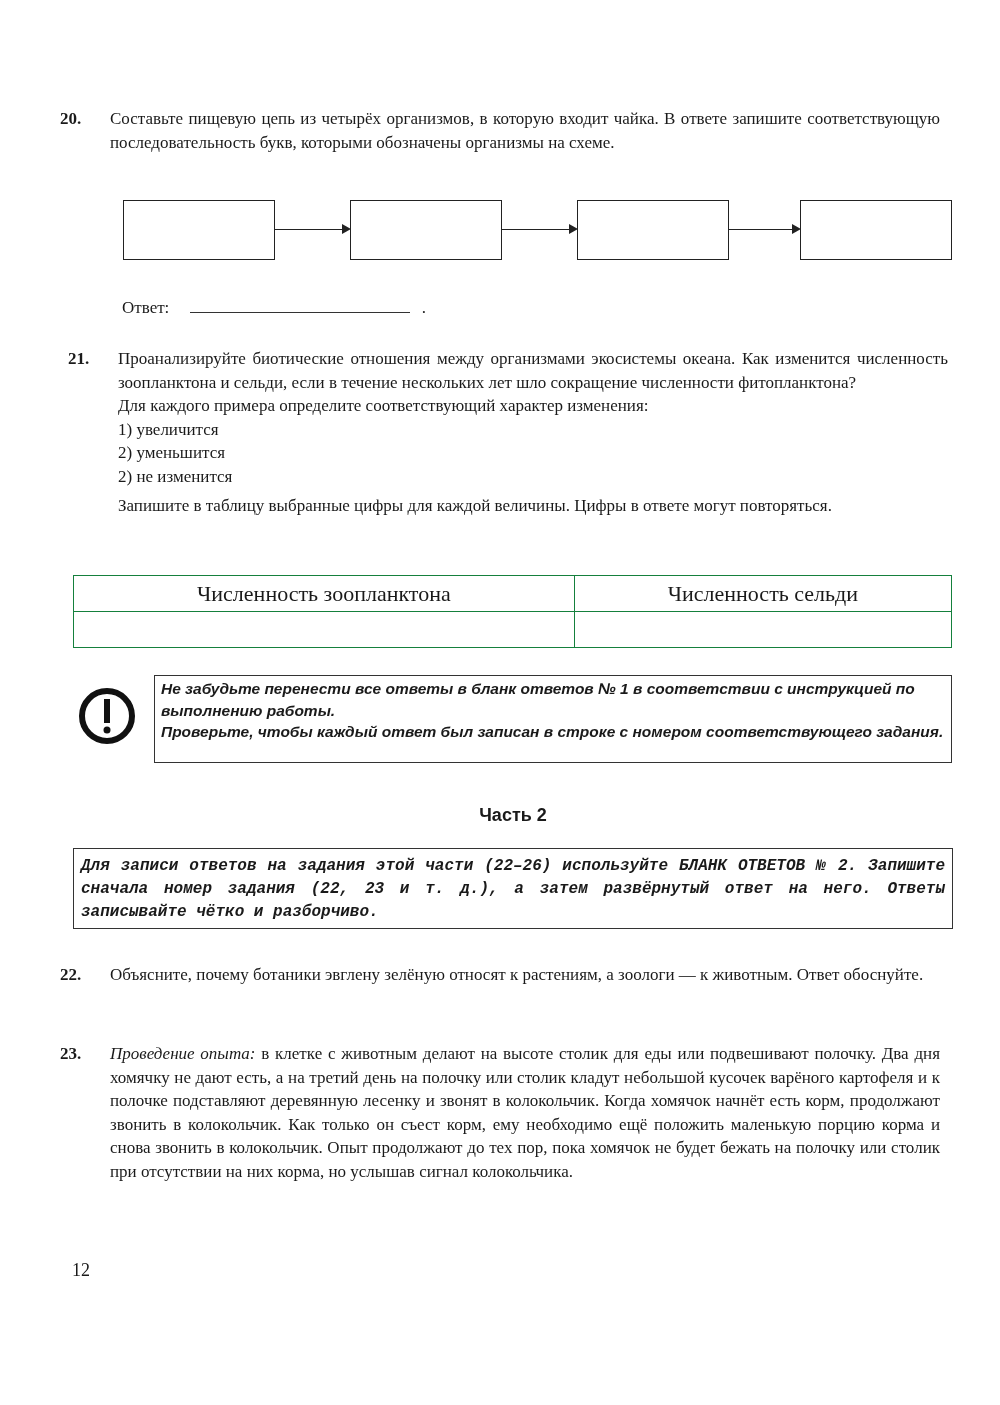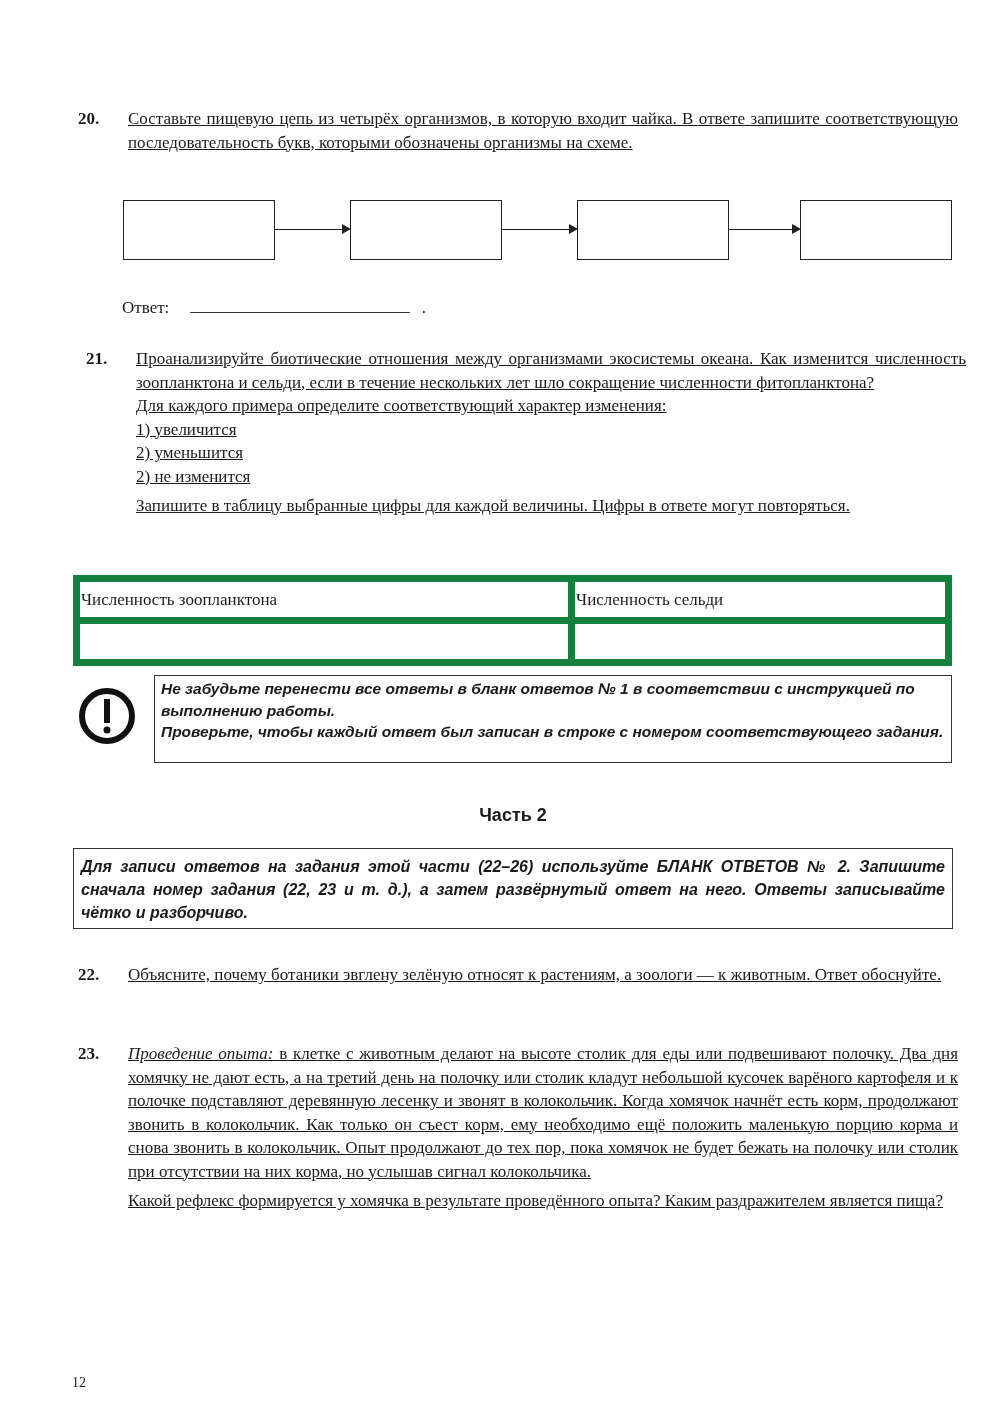--- a/index.html
+++ b/index.html
@@ -1,40 +1,40 @@
 <!DOCTYPE html>
 <html><head>
 <meta charset="utf-8">
 <style>
   html, body { margin: 0; padding: 0; background: #ffffff; }
   body { width: 1000px; height: 1405px; position: relative; overflow: hidden; color: #1a1a1a;
          font-family: "DejaVu Serif", "Liberation Serif", serif; }
   .serif { font-family: "Liberation Serif", "DejaVu Serif", serif; font-size: 17px; line-height: 23.5px; }
-  .task { position: absolute; left: 78px; width: 880px; }
+  .task { position: absolute; left: 60px; width: 880px; }
   .num { position: absolute; left: 0; top: 0; font-weight: bold; font-family: "Liberation Serif", serif; font-size: 17px; }
   .body { margin-left: 50px; text-align: justify; }
-  .body p { margin: 0; text-decoration: underline; }
+  .body p { margin: 0; }
   .ital { font-style: italic; }
   .chain { position: absolute; top: 200px; left: 123px; width: 828px; height: 60px; }
   .chain .box { position: absolute; top: 0; width: 150px; height: 58px; border: 1.5px solid #222; background: #fff; }
   .chain .arrow { position: absolute; top: 29px; height: 0; border-top: 1.5px solid #222; }
   .chain .arrow::after { content: ""; position: absolute; right: -2px; top: -6px; border-left: 9px solid #222; border-top: 5px solid transparent; border-bottom: 5px solid transparent; }
   .answer { position: absolute; top: 296px; left: 122px; }
   .answer .line { display: inline-block; width: 220px; border-bottom: 1px solid #333; margin-left: 16px; vertical-align: baseline; height: 14px; }
   table.ans { position: absolute; top: 575px; left: 73px; width: 879px; border-collapse: collapse; }
-  table.ans td { border: 7px solid #15803d; height: 33px; font-family: "Liberation Serif", serif; font-size: 17px; }
+  table.ans td { border: 1px solid #15803d; height: 33px; text-align: center; font-family: "Liberation Serif", serif; font-size: 22px; }
   .notice { position: absolute; top: 675px; left: 78px; width: 874px; height: 92px; }
   .notice .icon { position: absolute; left: 0; top: 12px; width: 58px; height: 58px; }
   .notice .text { position: absolute; left: 76px; top: 0; width: 784px; border: 1px solid #333; padding: 2px 6px 19px 6px;
                   font-family: "Liberation Sans", "DejaVu Sans", sans-serif; font-weight: bold; font-style: italic; font-size: 15.5px; line-height: 21.5px; }
   .part-title { position: absolute; top: 805px; left: 0; width: 1026px; text-align: center;
                 font-family: "Liberation Sans", sans-serif; font-weight: bold; font-size: 18px; }
   .part-box { position: absolute; top: 848px; left: 73px; width: 864px; border: 1px solid #333; padding: 6px 7px 4px 7px;
-              font-family: Liberation Sans, sans-serif; font-weight: bold; font-style: italic; font-size: 16px; line-height: 23px; text-align: justify; }
-  .page-num { position: absolute; top: 1375px; left: 72px; font-family: "Liberation Serif", serif; font-size: 14px; }
+              font-family: Liberation Mono, monospace; font-weight: bold; font-style: italic; font-size: 16px; line-height: 23px; text-align: justify; }
+  .page-num { position: absolute; top: 1260px; left: 72px; font-family: "Liberation Serif", serif; font-size: 18px; }
 </style>
 </head>
 <body>
 
 <div class="task serif" style="top:107px;">
   <span class="num">20.</span>
   <div class="body">
       <p>Составьте пищевую цепь из четырёх организмов, в которую входит чайка. В ответе запишите соответствующую последовательность букв, которыми обозначены организмы на схеме.</p>
     </div>
 </div>
@@ -99,17 +99,16 @@
   <span class="num">22.</span>
   <div class="body">
       <p>Объясните, почему ботаники эвглену зелёную относят к растениям, а зоологи — к животным. Ответ обоснуйте.</p>
     </div>
 </div>
 
 <div class="task serif" style="top:1042px;">
   <span class="num">23.</span>
   <div class="body">
     <p><span class="ital">Проведение опыта:</span><span> в клетке с животным делают на высоте столик для еды или подвешивают полочку. Два дня хомячку не дают есть, а на третий день на полочку или столик кладут небольшой кусочек варёного картофеля и к полочке подставляют деревянную лесенку и звонят в колокольчик. Когда хомячок начнёт есть корм, продолжают звонить в колокольчик. Как только он съест корм, ему необходимо ещё положить маленькую порцию корма и снова звонить в колокольчик. Опыт продолжают до тех пор, пока хомячок не будет бежать на полочку или столик при отсутствии на них корма, но услышав сигнал колокольчика.</span></p>
-    <p style="margin-top:6px;">Какой рефлекс формируется у хомячка в результате проведённого опыта? Каким раздражителем является пища?</p>
   </div>
 </div>
 
 <div class="page-num">12</div>
 
 </body></html>

